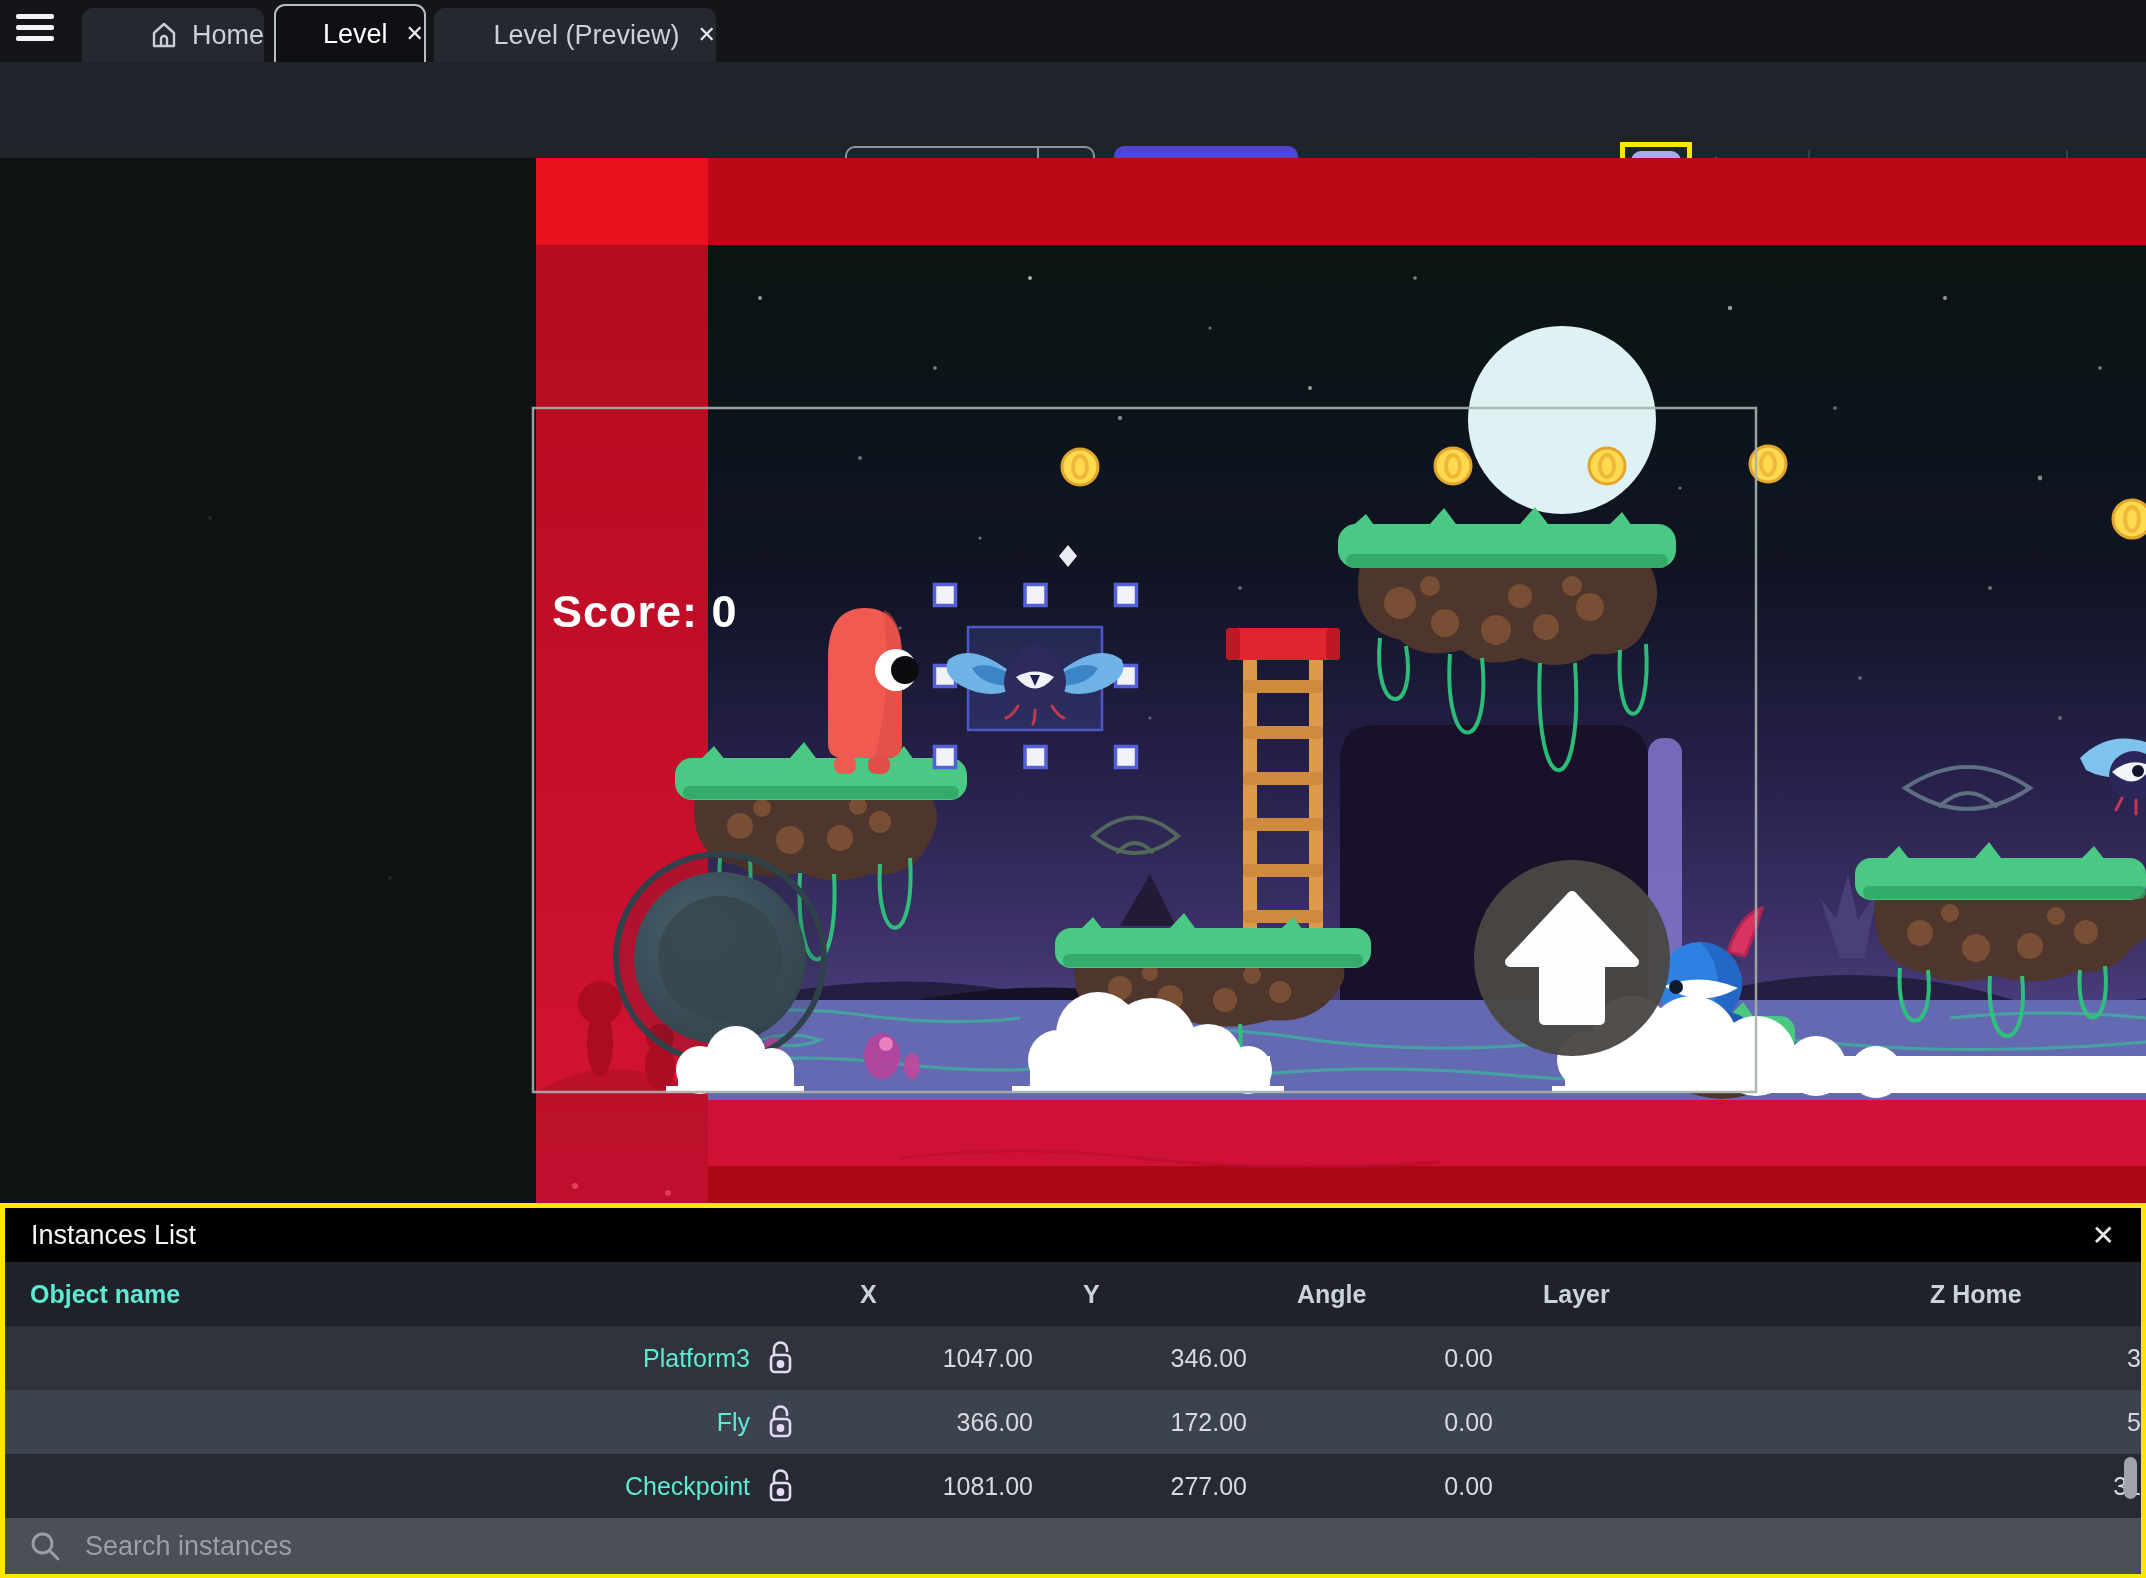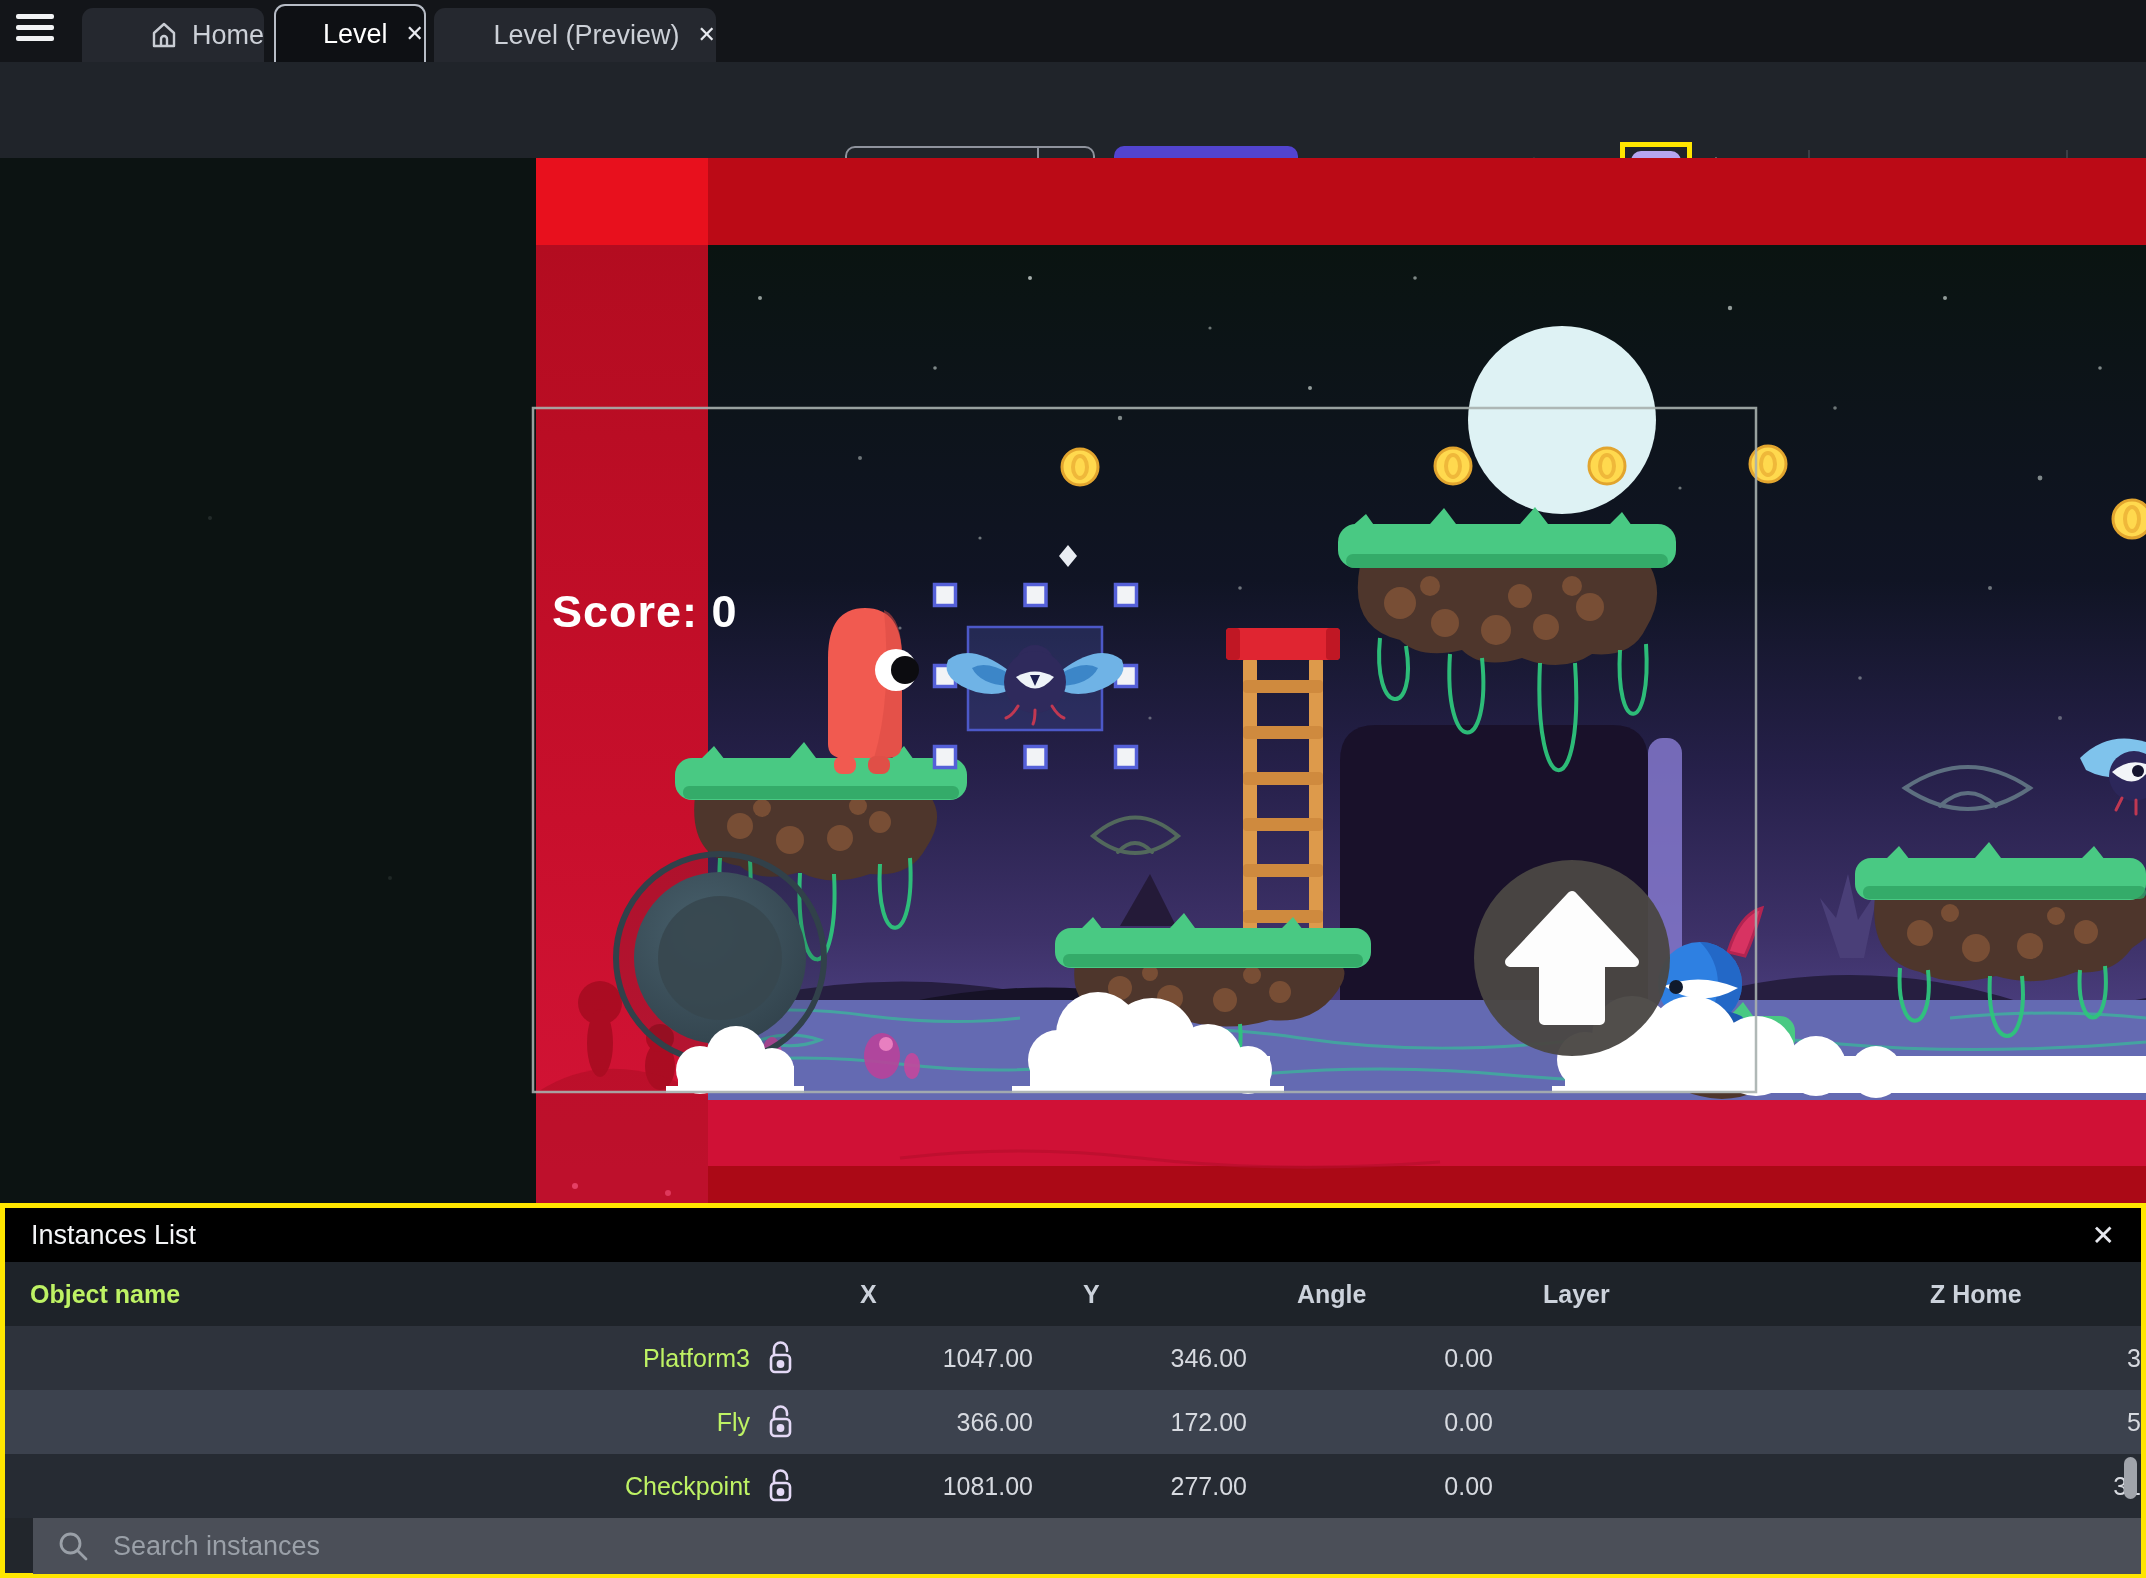--- a/index.html
+++ b/index.html
@@ -46,23 +46,23 @@
   .panel-title{height:54px;display:flex;align-items:center;justify-content:space-between;
        padding:0 26px;background:#000000;color:#f4f5f7;font-size:27px;}
   .panel-close{color:#e6e8ee;font-size:28px;cursor:pointer;}
   .igrid{display:grid;grid-template-columns:745px 60px 223px 214px 246px 387px 1fr;align-items:center;}
   .ihead{height:64px;background:#1e2329;color:#ccd2db;font-size:25px;font-weight:bold;}
   .irow{height:64px;color:#d7dae0;font-size:25px;cursor:pointer;text-align:right;}
   .row-a{background:#2e333c;}
   .row-b{background:#3c424e;}
   .row-c{background:#262b33;}
   .cell{padding-left:50px;white-space:nowrap;overflow:hidden;}
-  .cell.first{padding-left:25px;color:#bef264;}
+  .cell.first{padding-left:25px;color:#5eead4;}
   .cell.lockc{padding-left:0;display:flex;justify-content:center;}
-  .searchbar{height:56px;background:#4b4f58;display:flex;align-items:center;padding:0 24px;gap:22px;margin-left:28px;}
+  .searchbar{height:56px;background:#4b4f58;display:flex;align-items:center;padding:0 24px;gap:22px;}
   .searchbar input{flex:1;background:transparent;border:none;outline:none;color:#d6d9df;font-size:27px;
        font-family:"Liberation Sans",sans-serif;}
   .searchbar input::placeholder{color:#9aa0a8;}
   .scrollthumb{position:absolute;right:4px;top:249px;width:13px;height:42px;background:#a0a4ab;border-radius:7px;cursor:pointer;}
 </style>
 </head>
 <body>
 
 <div id="app">
 

